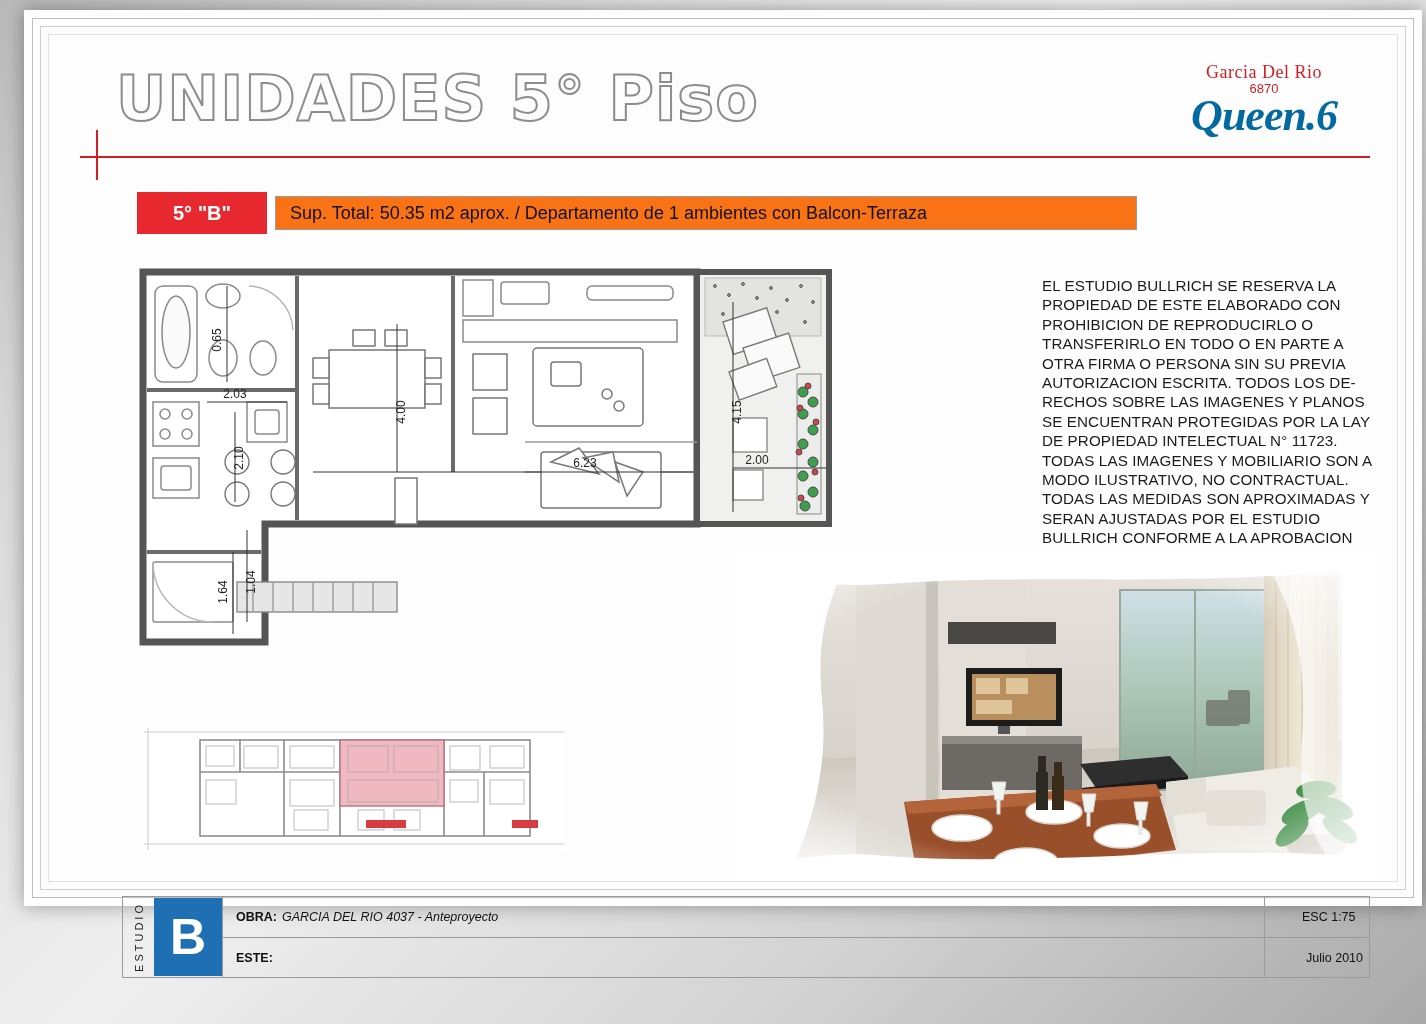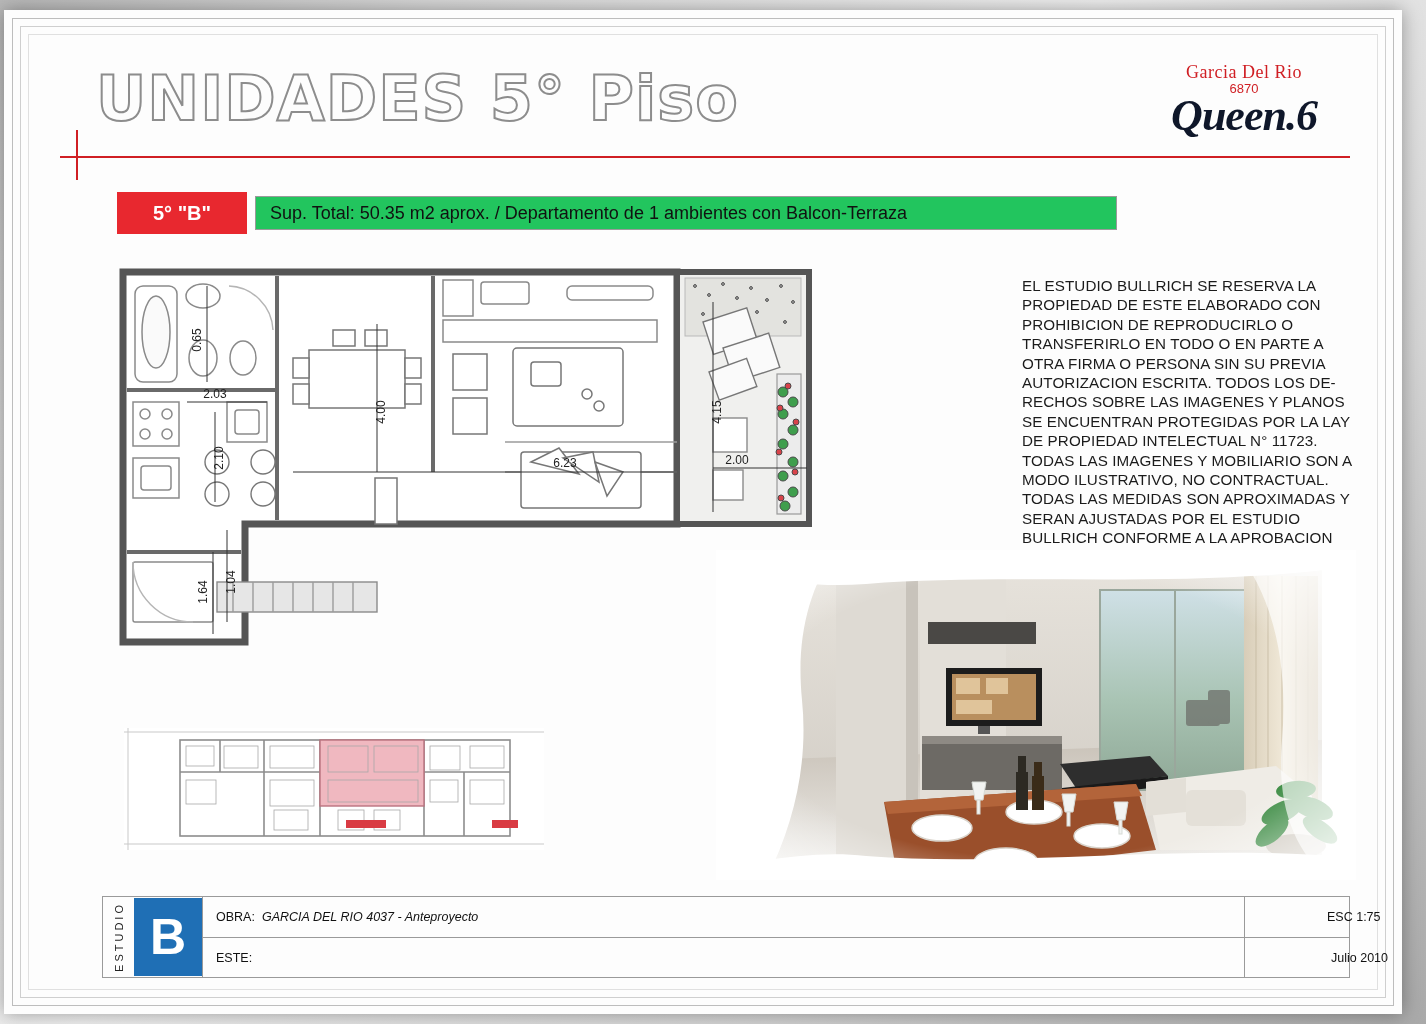--- a/index.html
+++ b/index.html
@@ -4,21 +4,21 @@
 <style>
   html,body{margin:0;padding:0;}
   body{
     width:1426px;height:1024px;
     background:linear-gradient(135deg,#b9b9b9 0%,#d8d8d8 18%,#efefef 45%,#d4d4d4 72%,#a9a9a9 100%);
     font-family:"Liberation Sans", sans-serif;
     overflow:hidden;
     position:relative;
   }
   .sheet{
-    position:absolute;left:4px;top:10px;width:1398px;height:1004px;
+    position:absolute;left:24px;top:10px;width:1398px;height:896px;
     background:#fdfdfd;
     box-shadow:0 0 18px rgba(0,0,0,.35);
   }
   
   .brd1{position:absolute;left:8px;top:8px;right:8px;bottom:8px;border:1px solid #bdbdbd;}
   .brd2{position:absolute;left:16px;top:16px;right:16px;bottom:16px;border:1px solid #cfcfcf;}
   .brd3{position:absolute;left:24px;top:24px;right:24px;bottom:24px;border:1px solid #e0e0e0;}
 
   
   .hdr-rule{position:absolute;left:56px;top:146px;width:1290px;height:2px;background:#d01f24;}
@@ -27,31 +27,31 @@
     position:absolute;left:92px;top:52px;
     font-size:62px;font-weight:bold;letter-spacing:1px;
     color:transparent;
     -webkit-text-stroke:2px #8d8d8d;
     font-family:"DejaVu Sans", sans-serif;
     white-space:nowrap;
   }
   .logo{position:absolute;right:58px;top:52px;width:200px;text-align:center;}
   .logo .l1{font-size:18px;color:#d01f24;font-family:Liberation Serif, serif;letter-spacing:.5px;}
   .logo .l2{font-size:13px;color:#d01f24;margin-top:-2px;}
-  .logo .l3{font-size:44px;color:#0f172a;font-family:"Liberation Serif", serif;font-style:italic;font-weight:bold;margin-top:-6px;letter-spacing:-1px;}
+  .logo .l3{font-size:44px;color:#0369a1;font-family:"Liberation Serif", serif;font-style:italic;font-weight:bold;margin-top:-6px;letter-spacing:-1px;}
 
   
   .unit-badge{
     position:absolute;left:113px;top:182px;width:130px;height:42px;
     background:#e8282f;color:#fff;font-size:20px;font-weight:bold;
     display:flex;align-items:center;justify-content:center;
   }
   .unit-desc{
     position:absolute;left:251px;top:186px;width:862px;height:34px;
-    border:1px solid #9a9a9a;background:#22c55e;
+    border:1px solid #9a9a9a;background:#f97316;
     display:flex;align-items:center;padding-left:14px;
     font-size:18px;color:#111;box-sizing:border-box;
   }
 
   
   .legal{
     position:absolute;left:1018px;top:266px;width:340px;
     font-size:15.2px;line-height:19.4px;color:#1b1b1b;
     font-family:"Liberation Sans", sans-serif;
     letter-spacing:.1px;
@@ -83,22 +83,22 @@
   }
   .blue-b{
     position:absolute;left:130px;top:888px;width:68px;height:78px;background:#1f6fb5;
     color:#fff;font-size:50px;font-weight:bold;display:flex;align-items:center;justify-content:center;
     font-family:"Liberation Sans", sans-serif;
   }
   .foot-v1{position:absolute;left:198px;top:886px;width:1px;height:82px;background:#9a9a9a;}
   .foot-v2{position:absolute;left:1240px;top:886px;width:1px;height:82px;background:#9a9a9a;}
   .foot-h{position:absolute;left:198px;top:927px;width:1148px;height:1px;background:#9a9a9a;}
   .foot-txt{position:absolute;font-size:12.5px;color:#111;}
-  .foot-lbl{font-weight:normal;}
-  .esc{position:absolute;font-size:12.5px;color:#111;margin-left:45px;}
+  .foot-lbl{font-weight:bold;}
+  .esc{position:absolute;font-size:12.5px;color:#111;}
 </style>
 </head>
 <body>
 
 <div class="sheet">
   <div class="brd1"></div>
   <div class="brd2"></div>
   <div class="brd3"></div>
 
   <div class="hdr-rule"></div>

